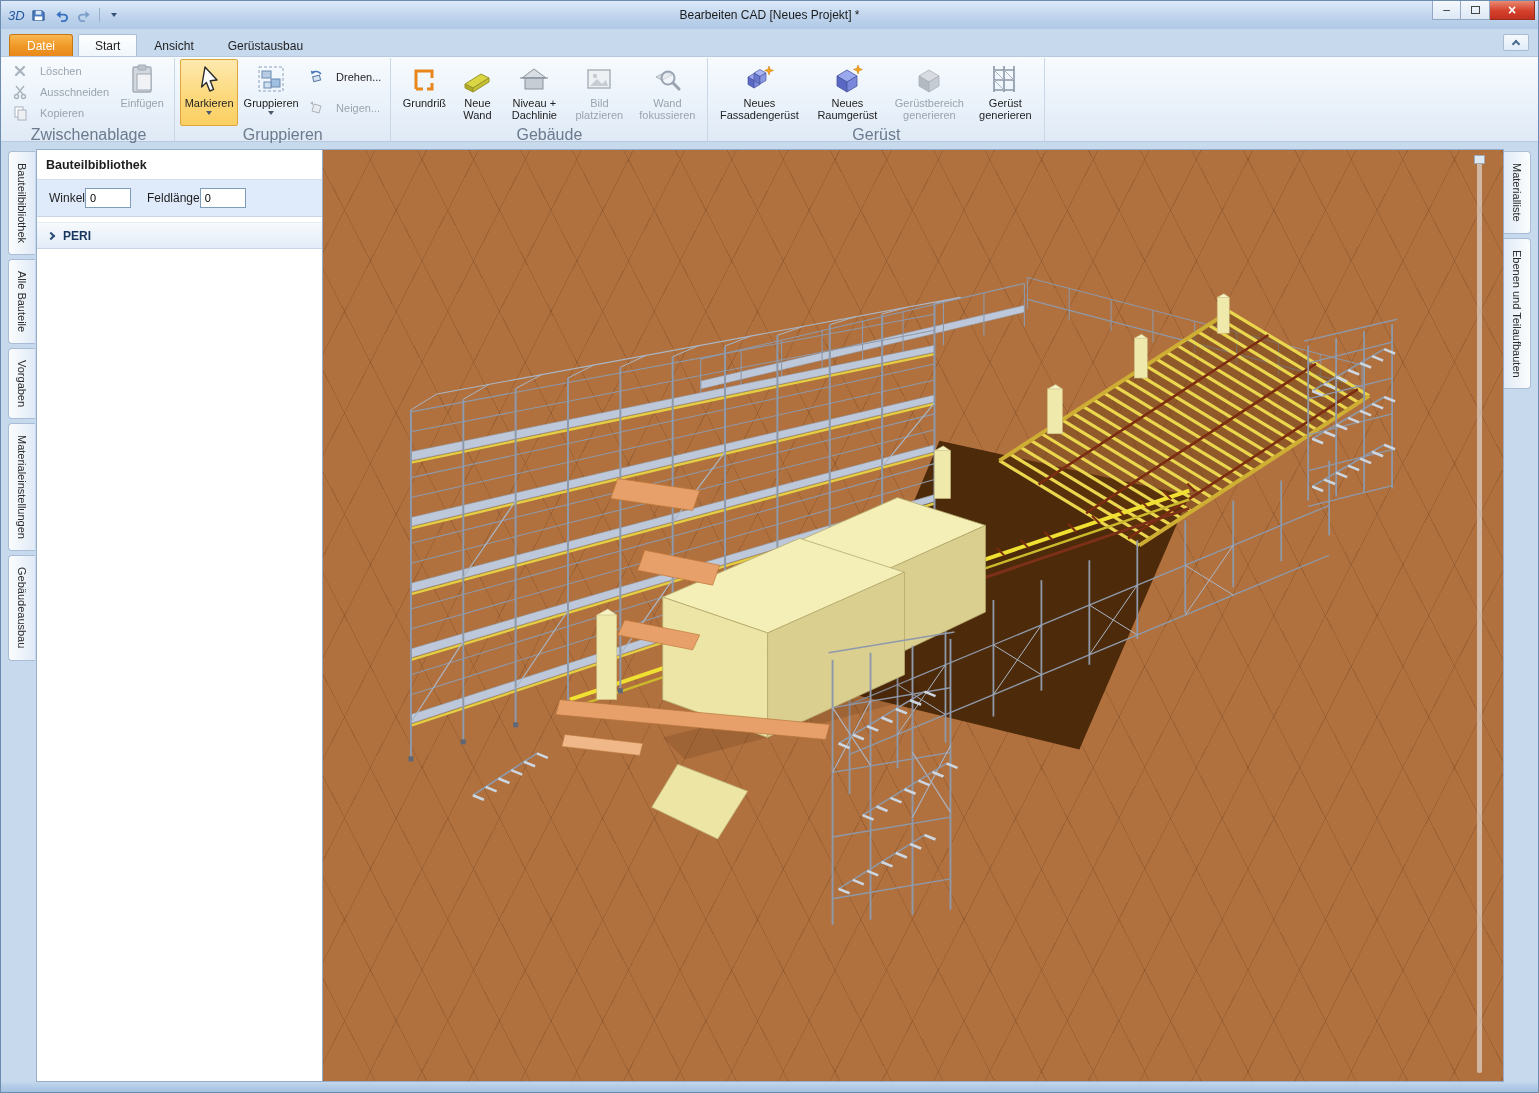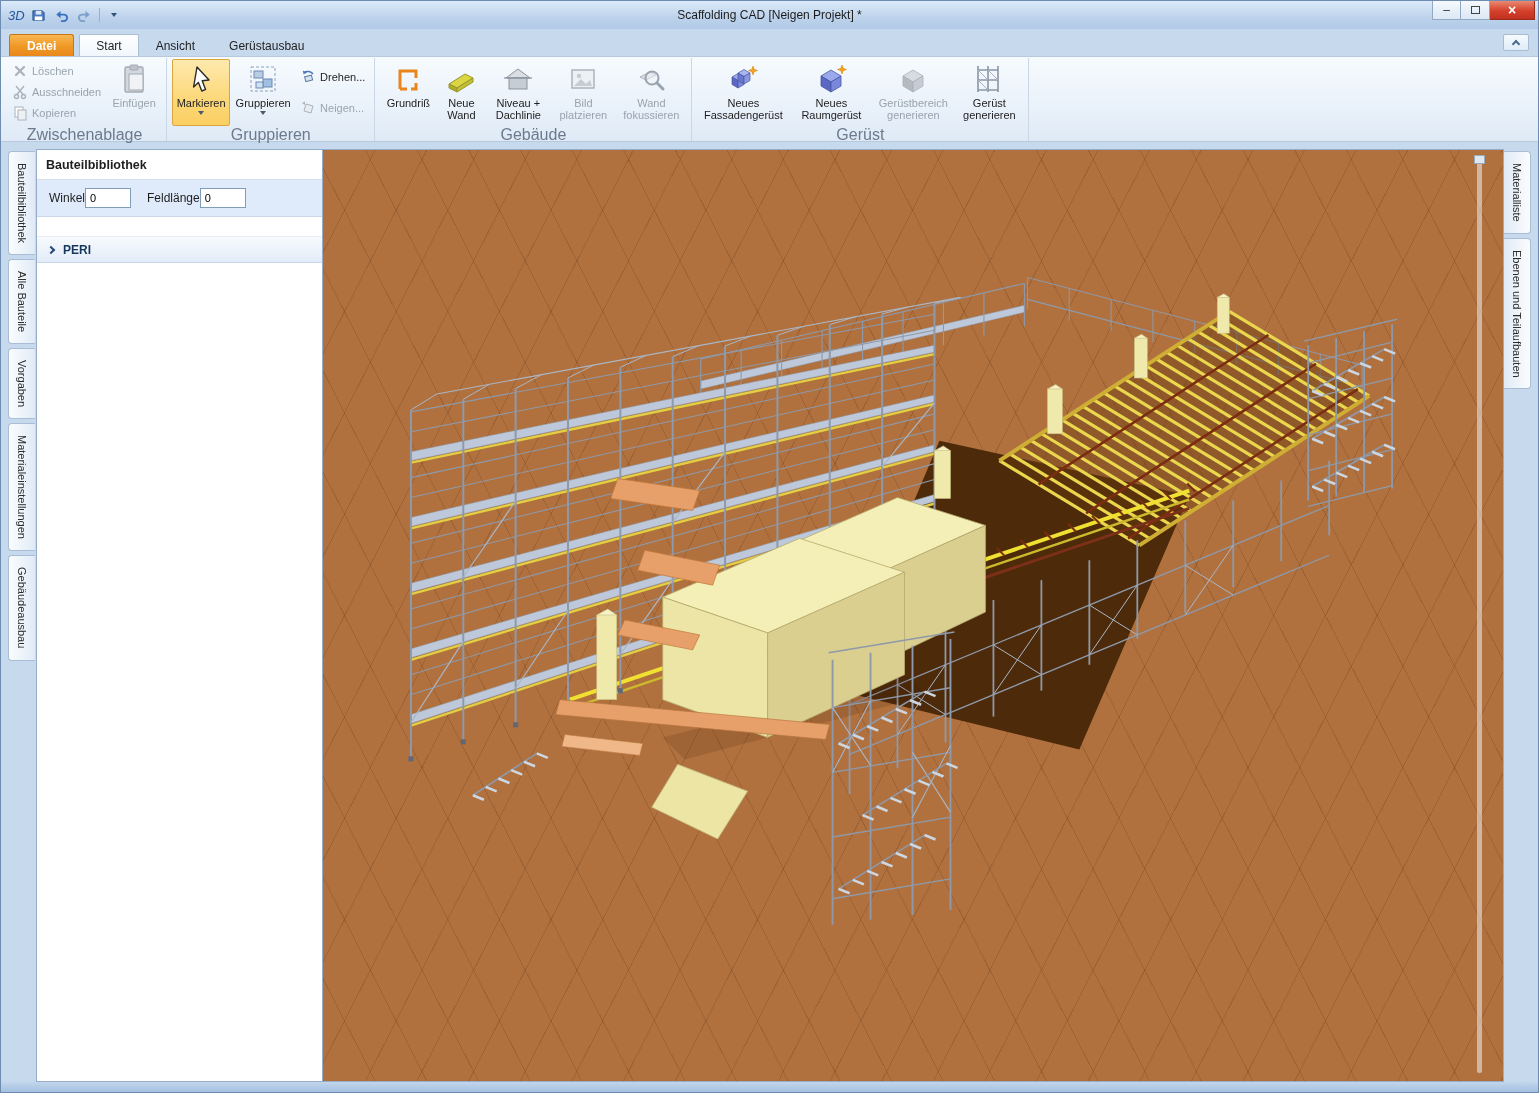--- a/index.html
+++ b/index.html
@@ -14,55 +14,55 @@
 .qat-sep{width:1px;height:14px;background:#9ab0ca}
 .qat-caret{width:0;height:0;border-left:3.5px solid transparent;border-right:3.5px solid transparent;border-top:4px solid #33527a}
 .title{position:absolute;left:0;right:0;text-align:center;font-size:12px;color:#1c1c1c;pointer-events:none}
 .win-controls{margin-left:auto;display:flex;align-items:flex-start;height:100%;padding-right:3px;z-index:2}
 .wc{width:29px;height:19px;border:1px solid #93a8c2;border-top:none;background:linear-gradient(#f4f9fd,#dce8f4);display:flex;align-items:center;justify-content:center;font-size:12px;color:#333}
 .wc+.wc{border-left:none}
 .max-icon{width:9px;height:8px;border:1.5px solid #444;display:inline-block}
 .wc.close{width:45px;background:linear-gradient(#ea8a72,#d4402a 55%,#c23020);border-color:#992c1a;color:#fff;font-size:14px;font-weight:bold}
 
 .tabrow{height:27px;background:#c7d9ed;display:flex;align-items:flex-end;padding-left:8px;position:relative;flex:none}
-.tab-file{height:22px;padding:0 17px;display:flex;align-items:center;color:#fff;font-weight:bold;background:linear-gradient(#f9b852,#f09a28 50%,#e8881a);border:1px solid #c8770f;border-bottom:none;border-radius:3px 3px 0 0;margin-right:5px}
+.tab-file{height:22px;padding:0 17px;display:flex;align-items:center;color:#fff;font-weight:normal;background:linear-gradient(#f9b852,#f09a28 50%,#e8881a);border:1px solid #c8770f;border-bottom:none;border-radius:3px 3px 0 0;margin-right:5px}
 .tab{height:22px;padding:0 16px;display:flex;align-items:center;color:#1e1e1e;border:1px solid transparent;border-bottom:none;border-radius:2px 2px 0 0}
 .tab.active{background:linear-gradient(#feffff,#f0f6fc);border-color:#aabfd6}
 .ribbon-collapse{position:absolute;right:9px;top:5px;width:26px;height:17px;border:1px solid #a8bdd4;border-radius:2px;background:linear-gradient(#f6fafd,#dfecf8);display:flex;align-items:center;justify-content:center}
 .chev-up{width:6px;height:6px;border-left:2px solid #4a6a8e;border-top:2px solid #4a6a8e;transform:rotate(45deg);margin-top:3px}
 
 .ribbon{height:86px;background:linear-gradient(#f7fbfe,#e9f1fa 60%,#dfeaf6);border-top:1px solid #b7c9dd;border-bottom:1px solid #b7c9dd;display:flex;align-items:stretch;padding:1px 0 0 2px;flex:none}
 .rgroup{display:flex;flex-direction:column;border-right:1px solid #c9d7e7;padding:0 3px}
 .rg-body{flex:1;display:flex;align-items:stretch;gap:2px;padding:1px 2px 0 2px}
 .rg-label{height:15px;text-align:center;font-size:16px;color:#6b7a8d;white-space:nowrap;padding:0 4px}
 .col{display:flex;flex-direction:column;gap:3px;padding-top:3px}
 .col.center{justify-content:center;gap:13px;padding-top:0}
 .bb{display:flex;flex-direction:column;align-items:center;padding:2px 2px 1px;border:1px solid transparent;border-radius:2px}
 .icn32{width:32px;height:32px;margin:1px 0 2px;flex:none}
 .bb-label{font-size:11px;line-height:1.12;text-align:center;color:#1e1e1e}
 .bb.disabled .bb-label{color:#9aa4ae}
 .bb.active-tool{background:linear-gradient(#fee9ae,#fcd97d 55%,#fbcf62);border-color:#dca73e}
 .dd-caret{width:0;height:0;border-left:3.5px solid transparent;border-right:3.5px solid transparent;border-top:4px solid #4a5a6e;margin-top:2px}
-.sb{display:flex;align-items:center;gap:4px;padding:1px 4px;font-size:11px;border-radius:2px;white-space:nowrap}
+.sb{display:flex;align-items:center;gap:12px;padding:1px 4px;font-size:11px;border-radius:2px;white-space:nowrap}
 .icn16{width:16px;height:16px;flex:none}
 .sb.disabled{color:#9aa4ae}
 
 .content{flex:1;display:flex;align-items:stretch;padding-top:7px;min-height:0}
 .left-strip{width:35px;display:flex;flex-direction:column;gap:4px;padding-top:2px;flex:none}
 .vtab{writing-mode:vertical-rl;display:flex;align-items:center;justify-content:center;font-size:11px;color:#2a2a2a;padding:11px 0}
 .vtab-left{width:27px;margin-left:7px;background:linear-gradient(to right,#fbfdfe,#e0eaf6);border:1px solid #a9bed6;border-right:none;border-radius:4px 0 0 4px}
 .vtab-right{width:27px;margin-right:7px;background:linear-gradient(to left,#fbfdfe,#e0eaf6);border:1px solid #a9bed6;border-left:none;border-radius:0 4px 4px 0}
 .panel{width:287px;background:#fff;border:1px solid #96acc8;display:flex;flex-direction:column;flex:none}
 .panel-header{height:30px;display:flex;align-items:center;padding-left:9px;font-weight:bold;font-size:12.5px;border-bottom:1px solid #d6dee8;background:#fff;flex:none}
 .panel-fields{height:37px;background:#dfeafa;display:flex;align-items:center;padding:0 12px;border-bottom:1px solid #c9d6e6;flex:none}
 .field-label{font-size:12px;}
 .field-label.second{margin-left:16px}
 .num-input{width:46px;height:20px;border:1px solid #7f9db9;font-size:11px;padding:1px 4px;background:#fff;font-family:"Liberation Sans",sans-serif}
 .section-row{height:27px;display:flex;align-items:center;gap:9px;padding:0 11px;background:linear-gradient(#f7fafd,#e2ecf8);border-top:1px solid #e8eef6;border-bottom:1px solid #c9d6e6;font-weight:bold;color:#17365d;font-size:12px;flex:none;margin-top:3px}
-.section-row.first{margin-top:19px}
+.section-row.first{margin-top:5px}
 .chev-right{width:6px;height:6px;border-top:2px solid #2d4d78;border-right:2px solid #2d4d78;transform:rotate(45deg);flex:none}
 .panel-rest{flex:1;background:#fff}
 .viewport{flex:1;position:relative;border:1px solid #96acc8;border-left:none;overflow:hidden;background-color:#b1713e;background-image:repeating-linear-gradient(117deg,rgba(90,50,18,0.22) 0 1px,transparent 1px 46px),repeating-linear-gradient(63deg,rgba(90,50,18,0.22) 0 1px,transparent 1px 46px)}
 .viewport svg{position:absolute;inset:0;width:100%;height:100%}
 .vp-scrollbar{position:absolute;top:10px;bottom:8px;right:21px;width:5px;background:rgba(235,240,246,0.55);border-radius:2px}
 .vp-scroll-thumb{position:absolute;top:5px;right:18px;width:11px;height:9px;background:#dfe7f0;border:1px solid #9aa8b8}
 .right-strip{width:34px;display:flex;flex-direction:column;gap:4px;padding-top:2px;flex:none}
 .bottom-edge{height:10px;background:linear-gradient(#c2d6ec,#a3c0e0);flex:none}
 </style>
 </head>
@@ -92,21 +92,21 @@
               <path d="M4 7 h6.5 a3.5 3.5 0 0 1 0 7 h-3" fill="none" stroke="#7d9fc8" stroke-width="2"></path>
               <path d="M2.5 7 L7 3.2 V10.8 Z" fill="#7d9fc8"></path>
             </g>
           </svg>
         </span>
       <span class="qat-sep"></span>
       <span class="qat-btn">
           <span class="qat-caret"></span>
         </span>
     </div>
-    <div class="title">Scaffolding CAD [Neigen Projekt] *</div>
+    <div class="title">Bearbeiten CAD [Neues Projekt] *</div>
     <div class="win-controls">
       <div class="wc">–</div>
       <div class="wc">
           <span class="max-icon"></span>
         </div>
       <div class="wc close">×</div>
     </div>
   </div>
 
   <div class="tabrow">

